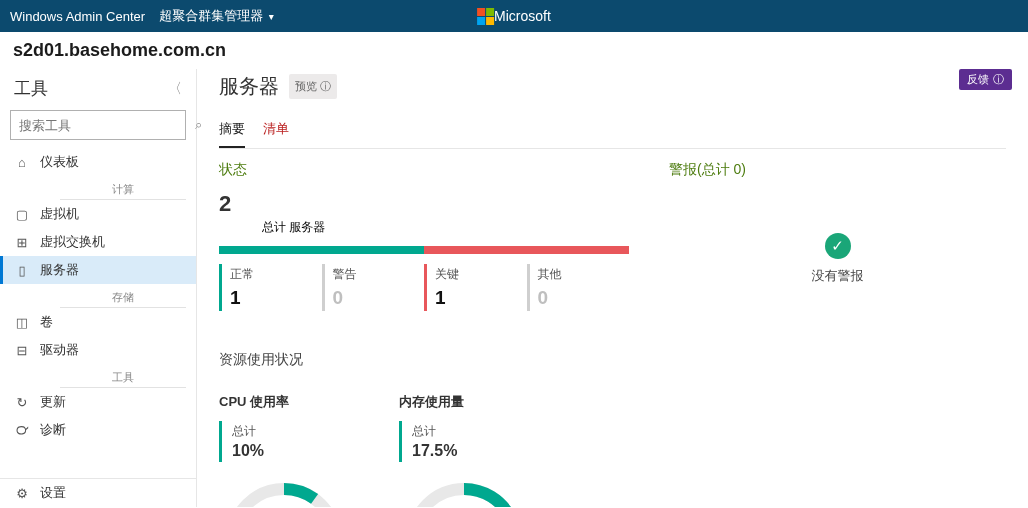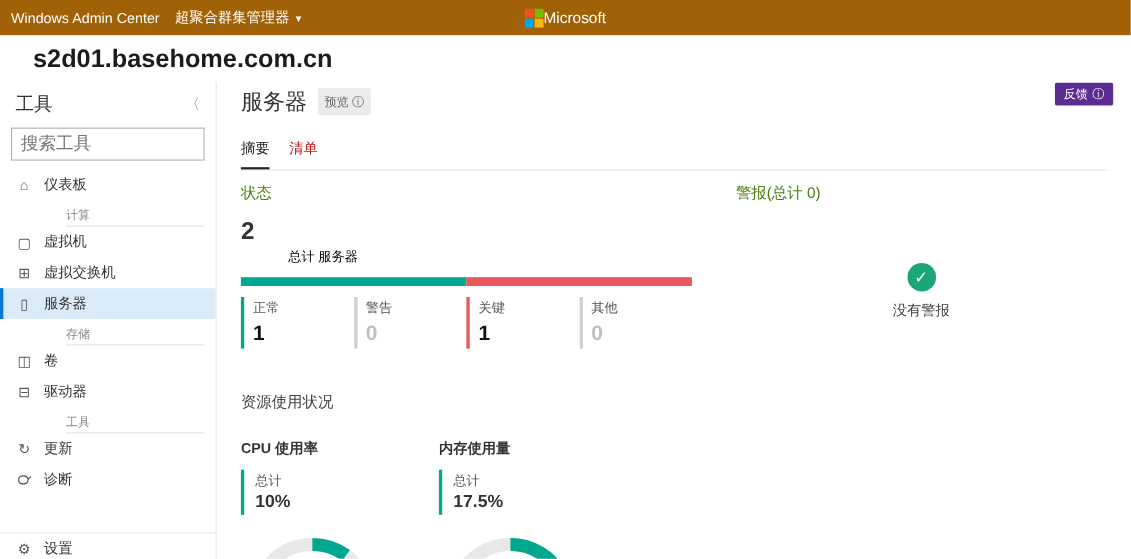--- a/index.html
+++ b/index.html
@@ -1,36 +1,36 @@
 <!DOCTYPE html>
 <html><head>
   <meta charset="utf-8">
   <style>
     * { box-sizing: border-box; margin: 0; padding: 0; font-family: "Segoe UI", Arial, sans-serif; }
     body { width: 1028px; height: 508px; overflow: hidden; background: #fff; font-size: 13px; color: #333; }
     
-    .topbar { height: 32px; background: #a16207; display: flex; align-items: center; color: #fff; padding: 0 10px; position: relative; }
+    .topbar { height: 32px; background: #0c4a6e; display: flex; align-items: center; color: #fff; padding: 0 10px; position: relative; }
     .topbar .left { display: flex; align-items: center; gap: 14px; }
     .topbar .center { position: absolute; left: 50%; transform: translateX(-50%); display: flex; align-items: center; gap: 0; font-size: 14px; }
     .topbar .right { margin-left: auto; display: flex; align-items: center; gap: 12px; font-size: 13px; }
     .chevdown { font-size: 10px; margin-left: 2px; }
     .ms-logo { display: grid; grid-template-columns: 8px 8px; grid-template-rows: 8px 8px; gap: 1px; }
     .ms-logo span:nth-child(1){background:#f25022}.ms-logo span:nth-child(2){background:#7fba00}.ms-logo span:nth-child(3){background:#00a4ef}.ms-logo span:nth-child(4){background:#ffb900}
     .wm { color: #ddd; }
     
-    .cluster-bar { padding: 8px 30px; font-size: 23px; font-weight: 700; color: #1b1b1b; }
+    .cluster-bar { padding: 8px 13px; font-size: 18px; font-weight: 700; color: #1b1b1b; }
     
     .layout { display: flex; height: calc(508px - 32px - 38px); }
     
     .sidebar { width: 197px; border-right: 1px solid #e6e6e6; display: flex; flex-direction: column; padding-top: 4px; }
     .tools-head { display: flex; align-items: center; justify-content: space-between; padding: 4px 14px 10px; font-size: 17px; }
     .search-wrap { padding: 0 10px 8px; }
     .search { display: flex; align-items: center; border: 1px solid #b0b0b0; height: 30px; padding: 0 8px; }
-    .search input { flex: 1; border: none; outline: none; font-size: 16px; background: transparent; }
-    .nav-group-label { color: #888; font-size: 11px; padding: 4px 0 2px; border-bottom: 1px solid #e2e2e2; margin: 2px 10px 0 60px; }
+    .search input { flex: 1; border: none; outline: none; font-size: 13px; background: transparent; }
+    .nav-group-label { color: #888; font-size: 11px; padding: 4px 0 2px; text-align: center; border-bottom: 1px solid #e2e2e2; margin: 2px 10px 0 60px; }
     .nav-item { display: flex; align-items: center; height: 28px; padding: 0 14px; gap: 10px; cursor: pointer; color: #333; }
     .nav-item.active { background: #d9ebf9; border-left: 3px solid #0078d4; padding-left: 11px; }
     .nav-icon { width: 16px; display: inline-flex; justify-content: center; color: #555; font-size: 13px; }
     .sidebar-bottom { margin-top: auto; border-top: 1px solid #e6e6e6; }
     
     .main { flex: 1; padding: 4px 22px 0 22px; overflow: hidden; position: relative; }
     .page-title-row { display: flex; align-items: center; gap: 10px; }
     .page-title-row h1 { font-size: 20px; font-weight: 400; }
     .badge-preview { background: #eceaea; color: #666; font-size: 11px; padding: 5px 6px; display: inline-flex; align-items: center; gap: 3px; border-radius: 2px; }
     .badge-feedback { position: absolute; right: 16px; top: 0; background: #5c2d91; color: #fff; font-size: 11px; padding: 3px 8px; border-radius: 2px; display: inline-flex; align-items: center; gap: 4px; }

